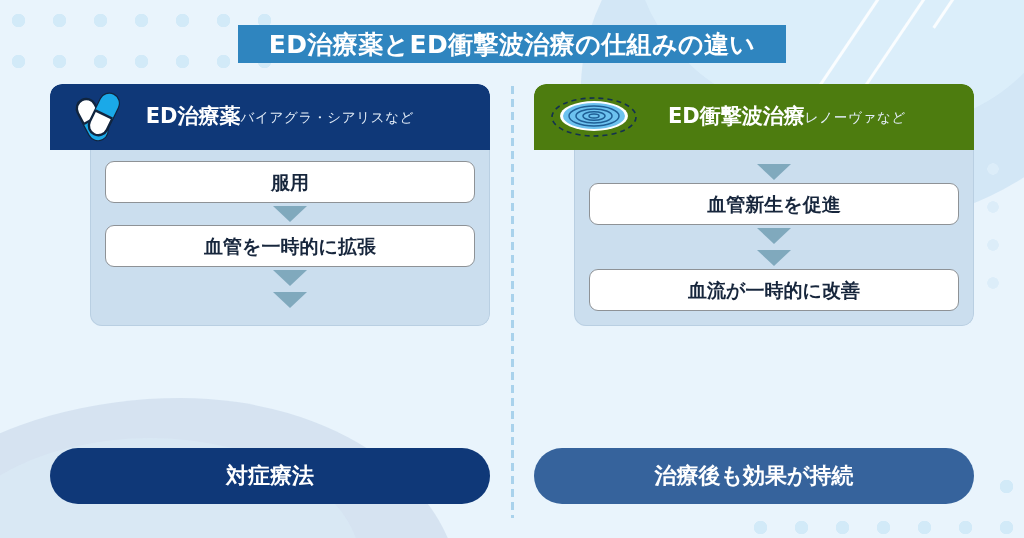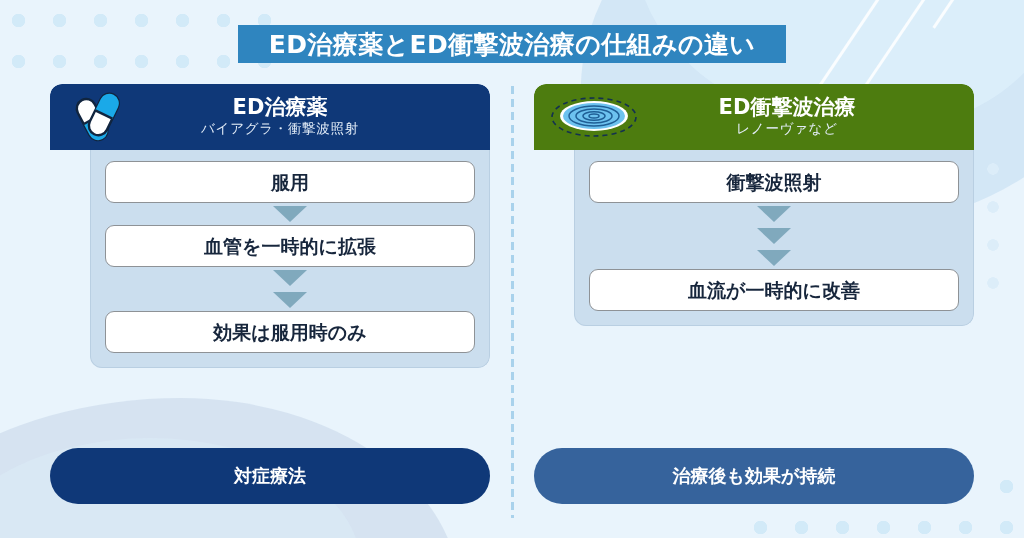--- a/index.html
+++ b/index.html
@@ -78,21 +78,21 @@
     padding:0 14px;box-sizing:border-box;
     border-radius:12px 12px 0 0;
   }
   .panel.left .panel-head{background:#0f3878;}
   .panel.right .panel-head{background:#4d7c0f;}
 
   .head-icon{
     width:66px;height:52px;flex:0 0 66px;position:relative;
   }
   .head-text{
-    flex:1;display:flex;flex-direction:column;align-items:center;
+    flex:1;display:flex;flex-direction:row;align-items:center;
     justify-content:center;padding-right:46px;box-sizing:border-box;
   }
   .head-title{
     color:#fff;font-size:21px;font-weight:700;line-height:1.1;white-space:nowrap;
   }
   .head-sub{
     color:#e3edf8;font-size:13.5px;font-weight:400;line-height:1.35;
     letter-spacing:.7px;white-space:nowrap;
   }
 
@@ -123,21 +123,21 @@
   }
 
   
   .concl{
     position:absolute;height:56px;border-radius:28px;
     display:flex;align-items:center;justify-content:center;z-index:5;
   }
   .concl.left{left:50px;top:448px;width:440px;background:#0f3878;}
   .concl.right{left:534px;top:448px;width:440px;background:#36639c;}
   .concl .label{
-    color:#ffffff;font-size:18px;font-weight:700;line-height:1;white-space:nowrap;
+    color:#ffffff;font-size:22px;font-weight:700;line-height:1;white-space:nowrap;
   }
 
   
   .divider{
     position:absolute;left:511px;top:86px;width:3px;height:432px;z-index:4;
     background-image:linear-gradient(#a9d2ec 62%, rgba(255,255,255,0) 0%);
     background-size:3px 13px;background-repeat:repeat-y;
   }
 </style>
 </head>
@@ -176,41 +176,38 @@
             </g>
             <g transform="translate(26,3) rotate(26 17 22)">
               <rect x="4" y="0" width="19" height="44" rx="9.5" ry="9.5" fill="#ffffff" stroke="#11253f" stroke-width="2.4"></rect>
               <path d="M4 9.5 a9.5 9.5 0 0 1 9.5 -9.5 a9.5 9.5 0 0 1 9.5 9.5 V22 H4 Z" fill="#1aa9e8"></path>
               <path d="M4 22 h19" stroke="#11253f" stroke-width="2.4" fill="none"></path>
             </g>
           </svg>
         </div>
         <div class="head-text">
           <div class="head-title">ED治療薬</div>
-          <div class="head-sub">バイアグラ・衝撃波照射</div>
+          <div class="head-sub">バイアグラ・シアリスなど</div>
         </div>
       </div>
       <div class="panel-body">
         <div class="step">
             <span class="label">服用</span>
           </div>
         <div class="arrow">
             <i></i>
           </div>
         <div class="step">
             <span class="label">血管を一時的に拡張</span>
           </div>
         <div class="arrow">
             <i></i>
           </div>
         <div class="arrow">
             <i></i>
-          </div>
-        <div class="step">
-            <span class="label">効果は服用時のみ</span>
           </div>
       </div>
     </div>
 
     <div class="panel right">
       <div class="panel-head">
         <div class="head-icon" style="flex:0 0 92px;width:92px;">
           <svg width="92" height="50" viewBox="0 0 92 50">
             <ellipse cx="46" cy="26" rx="42" ry="19" fill="none" stroke="#14314f" stroke-width="1.6" stroke-dasharray="5 4"></ellipse>
             <ellipse cx="46" cy="25" rx="34" ry="15" fill="#ffffff"></ellipse>
@@ -220,25 +217,25 @@
             <ellipse cx="46" cy="25" rx="11" ry="4.2" fill="none" stroke="#1f5f96" stroke-width="1.5"></ellipse>
             <ellipse cx="46" cy="25" rx="5" ry="2" fill="none" stroke="#1f5f96" stroke-width="1.5"></ellipse>
           </svg>
         </div>
         <div class="head-text" style="padding-right:26px;">
           <div class="head-title">ED衝撃波治療</div>
           <div class="head-sub">レノーヴァなど</div>
         </div>
       </div>
       <div class="panel-body">
-        <div class="step">
-            <span class="label">衝撃波照射</span>
-          </div>
-        <div class="arrow">
-            <i></i>
+        <div class="arrow">
+            <i></i>
+          </div>
+        <div class="step">
+            <span class="label">血管新生を促進</span>
           </div>
         <div class="arrow">
             <i></i>
           </div>
         <div class="arrow">
             <i></i>
           </div>
         <div class="step">
             <span class="label">血流が一時的に改善</span>
           </div>

